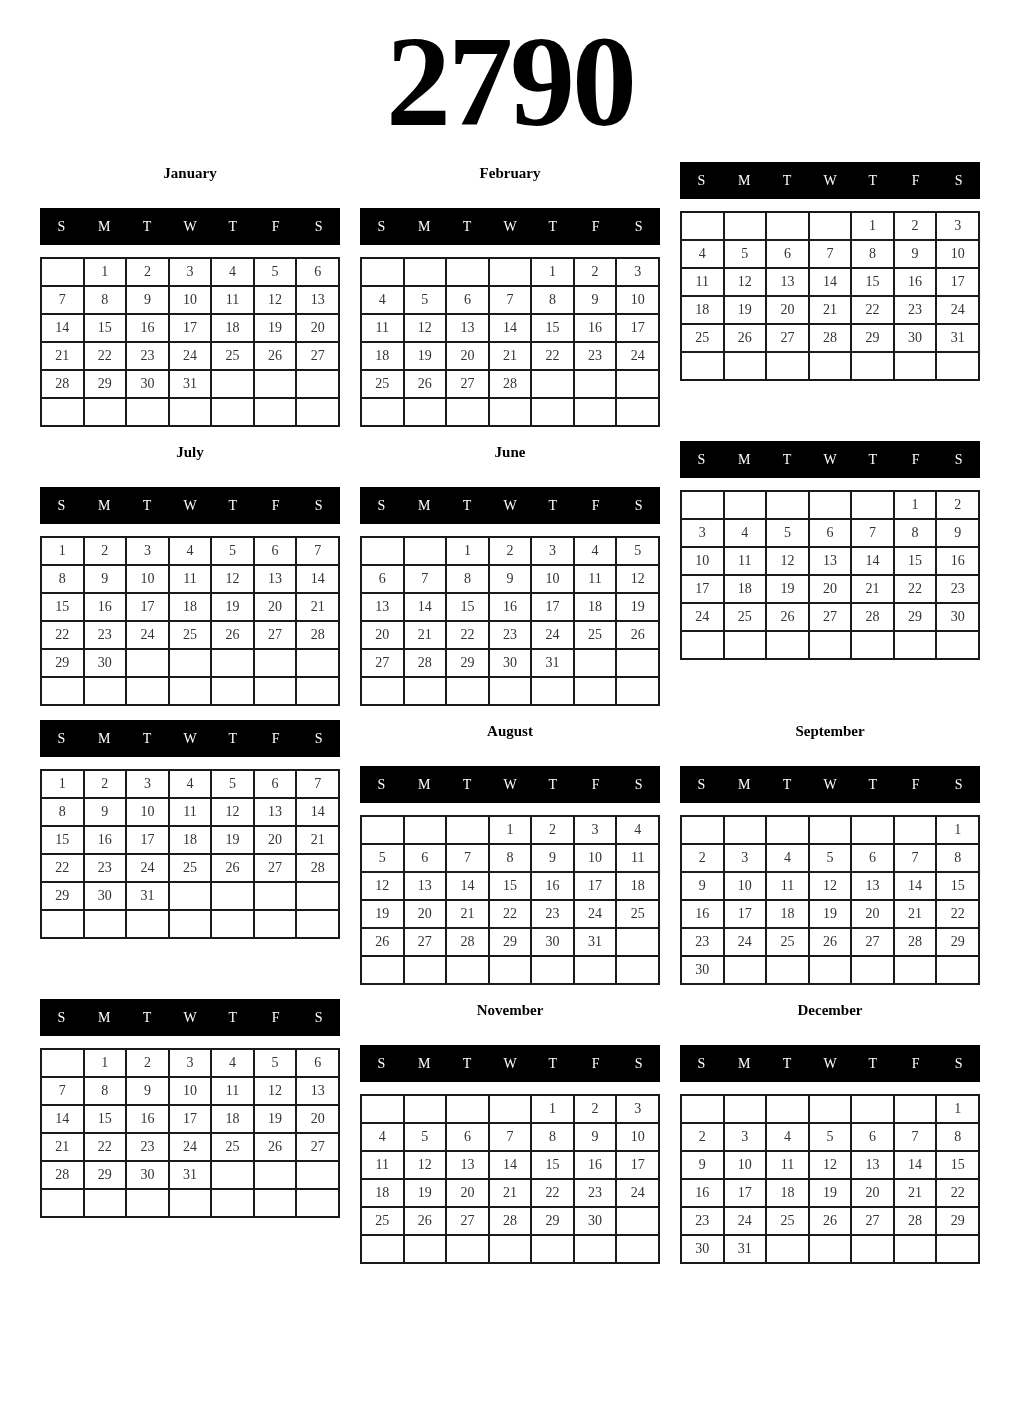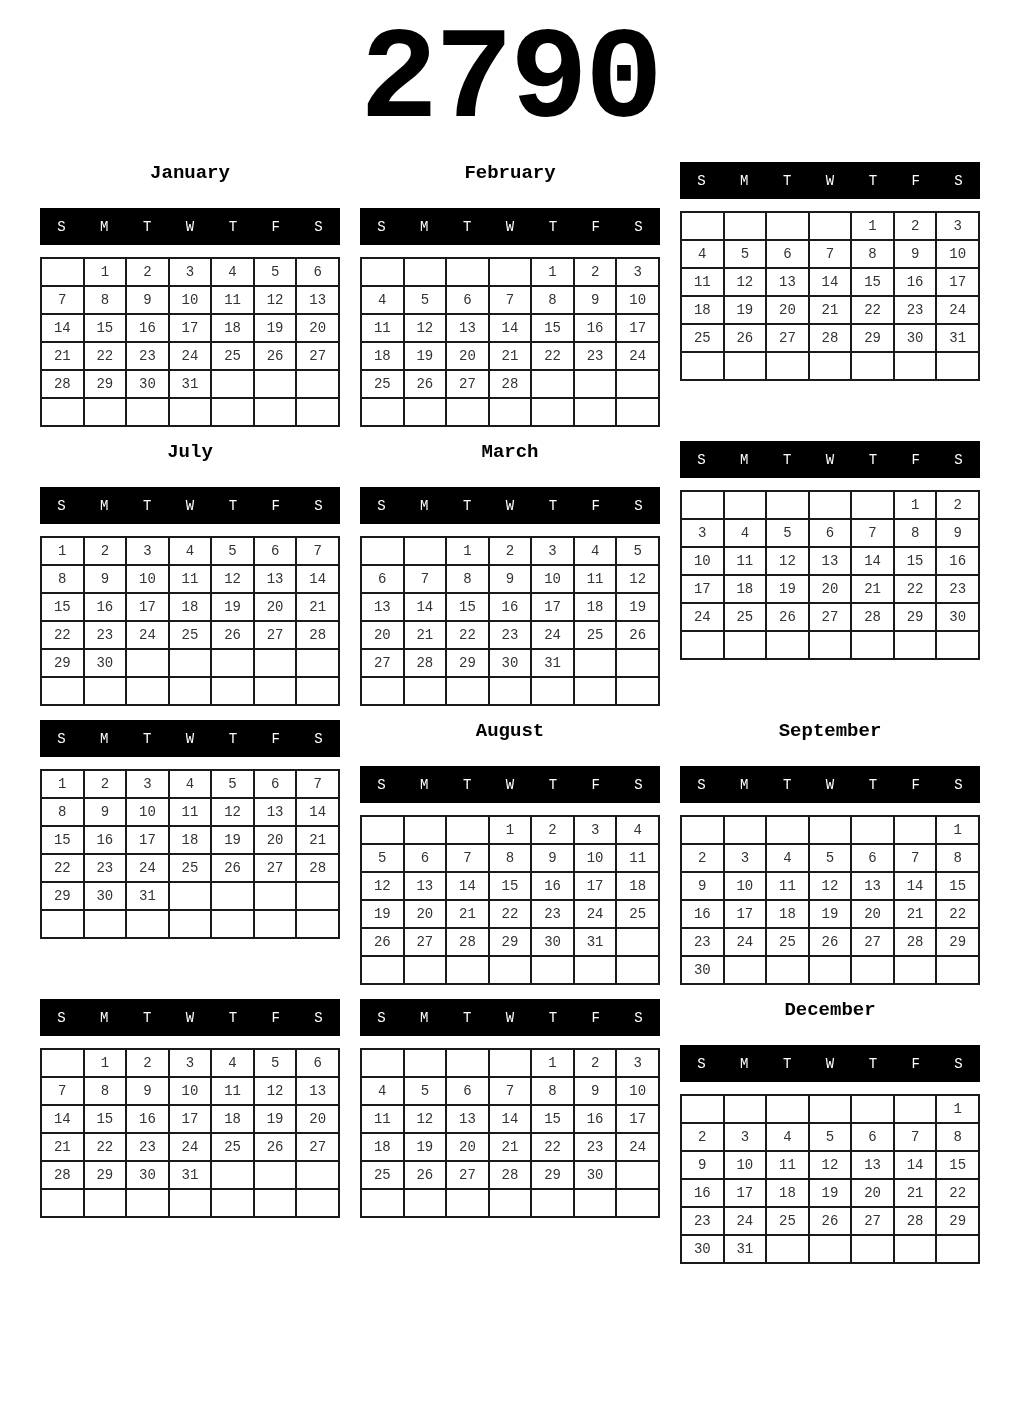--- a/index.html
+++ b/index.html
@@ -4,21 +4,21 @@
 <style>
   html, body {
     margin: 0;
     padding: 0;
     background: #ffffff;
   }
   .page {
     width: 1020px;
     height: 1412px;
     background: #ffffff;
-    font-family: Liberation Mono, monospace;
+    font-family: Liberation Serif, serif;
     overflow: hidden;
   }
   .year-title {
     height: 162px;
     display: flex;
     align-items: center;
     justify-content: center;
     font-size: 130px;
     font-weight: bold;
     letter-spacing: -3px;
@@ -28,21 +28,21 @@
     display: grid;
     grid-template-columns: repeat(3, 300px);
     column-gap: 20px;
     row-gap: 14px;
     padding: 0 40px;
   }
   .month {
     width: 300px;
   }
   .month-name {
-    font-size: 19px;
+    font-size: 15px;
     font-weight: bold;
     text-align: center;
     line-height: 23px;
     margin-bottom: 23px;
     color: #000000;
   }
   .dow-header {
     height: 37px;
     background: #000000;
     color: #ffffff;
@@ -352,21 +352,21 @@
               <td></td>
               <td></td>
               <td></td>
               <td></td>
             </tr>
           </tbody>
     </table>
   </div>
 
   <div class="month">
-    <div class="month-name">March</div>
+    <div class="month-name">June</div>
     <div class="dow-header">
           <span>S</span>
           <span>M</span>
           <span>T</span>
           <span>W</span>
           <span>T</span>
           <span>F</span>
           <span>S</span>
         </div>
     <table class="month-grid">
@@ -775,20 +775,21 @@
               <td></td>
               <td></td>
               <td></td>
               <td></td>
             </tr>
           </tbody>
     </table>
   </div>
 
   <div class="month">
+    <div class="month-name">November</div>
     <div class="dow-header">
           <span>S</span>
           <span>M</span>
           <span>T</span>
           <span>W</span>
           <span>T</span>
           <span>F</span>
           <span>S</span>
         </div>
     <table class="month-grid">

